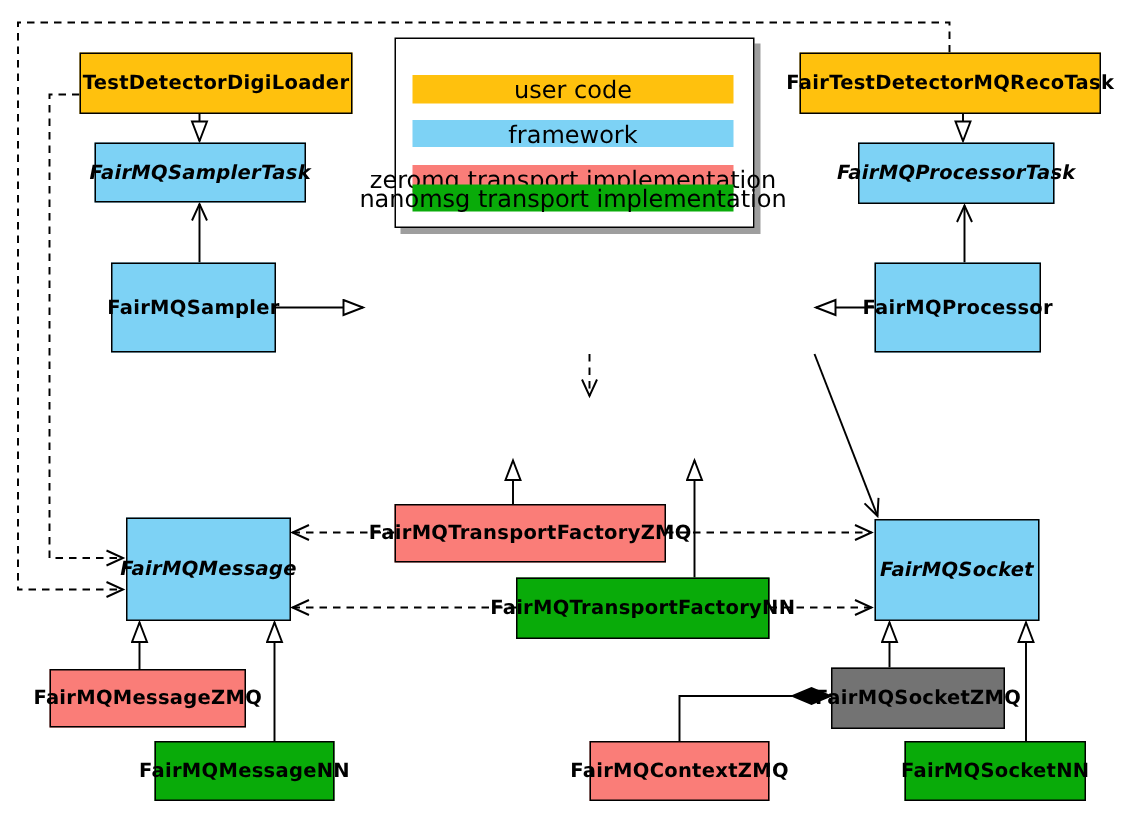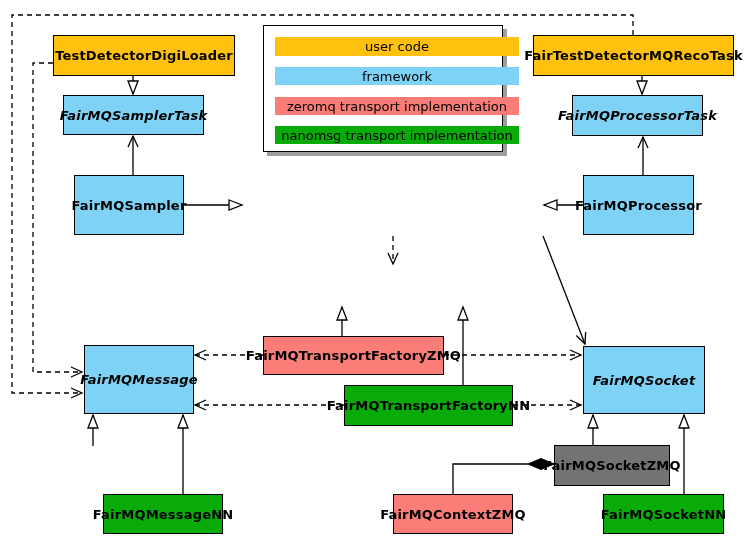--- a/index.html
+++ b/index.html
@@ -14,23 +14,23 @@
     font-size:13px;font-weight:bold;color:#000;white-space:nowrap;
     letter-spacing:0.2px;
   }
   .abstract{font-style:italic;}
   .legend{
     position:absolute;left:263px;top:25px;width:240px;height:127px;
     background:#fff;border:1.5px solid #000;box-sizing:border-box;
     box-shadow:4px 4px 0 #9e9e9e;
   }
   .legend-item{
-    position:absolute;left:11px;width:244px;height:18px;
+    position:absolute;left:11px;width:214px;height:18px;
     display:flex;align-items:center;justify-content:center;
-    font-size:13px;font-weight:normal;color:#000;white-space:nowrap;
+    font-size:16px;font-weight:normal;color:#000;white-space:nowrap;margin-top:13px;
   }
 </style>
 </head>
 <body>
 
 <div id="canvas">
 
   <svg id="edges" viewBox="0 0 748 549" xmlns="http://www.w3.org/2000/svg">
     <defs>
       <marker id="tri" markerUnits="userSpaceOnUse" markerWidth="18" markerHeight="14" refX="14" refY="6" orient="auto">
@@ -75,28 +75,29 @@
   <div class="node abstract" style="left: 572px; top: 95px; width: 131px; height: 41px; background-color: rgb(125, 210, 245);">FairMQProcessorTask</div>
 
   <div class="node" style="left: 74px; top: 175px; width: 110px; height: 60px; background-color: rgb(125, 210, 245);">FairMQSampler</div>
   <div class="node" style="left: 583px; top: 175px; width: 111px; height: 60px; background-color: rgb(125, 210, 245);">FairMQProcessor</div>
 
 
   <div class="node" style="left: 263px; top: 336px; width: 181px; height: 39px; background-color: rgb(250, 125, 120);">FairMQTransportFactoryZMQ</div>
   <div class="node" style="left: 344px; top: 385px; width: 169px; height: 41px; background-color: rgb(9, 171, 9);">FairMQTransportFactoryNN</div>
 
   <div class="node abstract" style="left: 84px; top: 345px; width: 110px; height: 69px; background-color: rgb(125, 210, 245);">FairMQMessage</div>
-  <div class="node abstract" style="left: 583px; top: 346px; width: 122px; height: 68px; background-color: rgb(125, 210, 245);">FairMQSocket</div>
+  <div class="node abstract" style="left: 583px; top: 346px; width: 110px; height: 68px; background-color: rgb(125, 210, 245);">FairMQSocket</div>
 
+  <div class="node" style="left: 33px; top: 446px; width: 131px; height: 39px; background-color: rgb(250, 125, 120);">FairMQMessageZMQ</div>
   <div class="node" style="left: 103px; top: 494px; width: 120px; height: 40px; background-color: rgb(9, 171, 9);">FairMQMessageNN</div>
 
   <div class="node" style="left: 554px; top: 445px; width: 116px; height: 41px; background-color: #737373;">FairMQSocketZMQ</div>
   <div class="node" style="left: 603px; top: 494px; width: 121px; height: 40px; background-color: rgb(9, 171, 9);">FairMQSocketNN</div>
   <div class="node" style="left: 393px; top: 494px; width: 120px; height: 40px; background-color: rgb(250, 125, 120);">FairMQContextZMQ</div>
 
   <div class="legend">
     <div class="legend-item" style="top: 11px; height: 19px; background-color: rgb(255, 193, 13);">user code</div>
     <div class="legend-item" style="top: 41px; background-color: rgb(125, 210, 245);">framework</div>
     <div class="legend-item" style="top: 71px; background-color: rgb(250, 125, 120);">zeromq transport implementation</div>
-    <div class="legend-item" style="top: 100px; background-color: rgb(9, 171, 9);">nanomsg transport implementation</div>
+    <div class="legend-item" style="top: 84px; background-color: rgb(9, 171, 9);">nanomsg transport implementation</div>
   </div>
 
 </div>
 
 </body></html>

